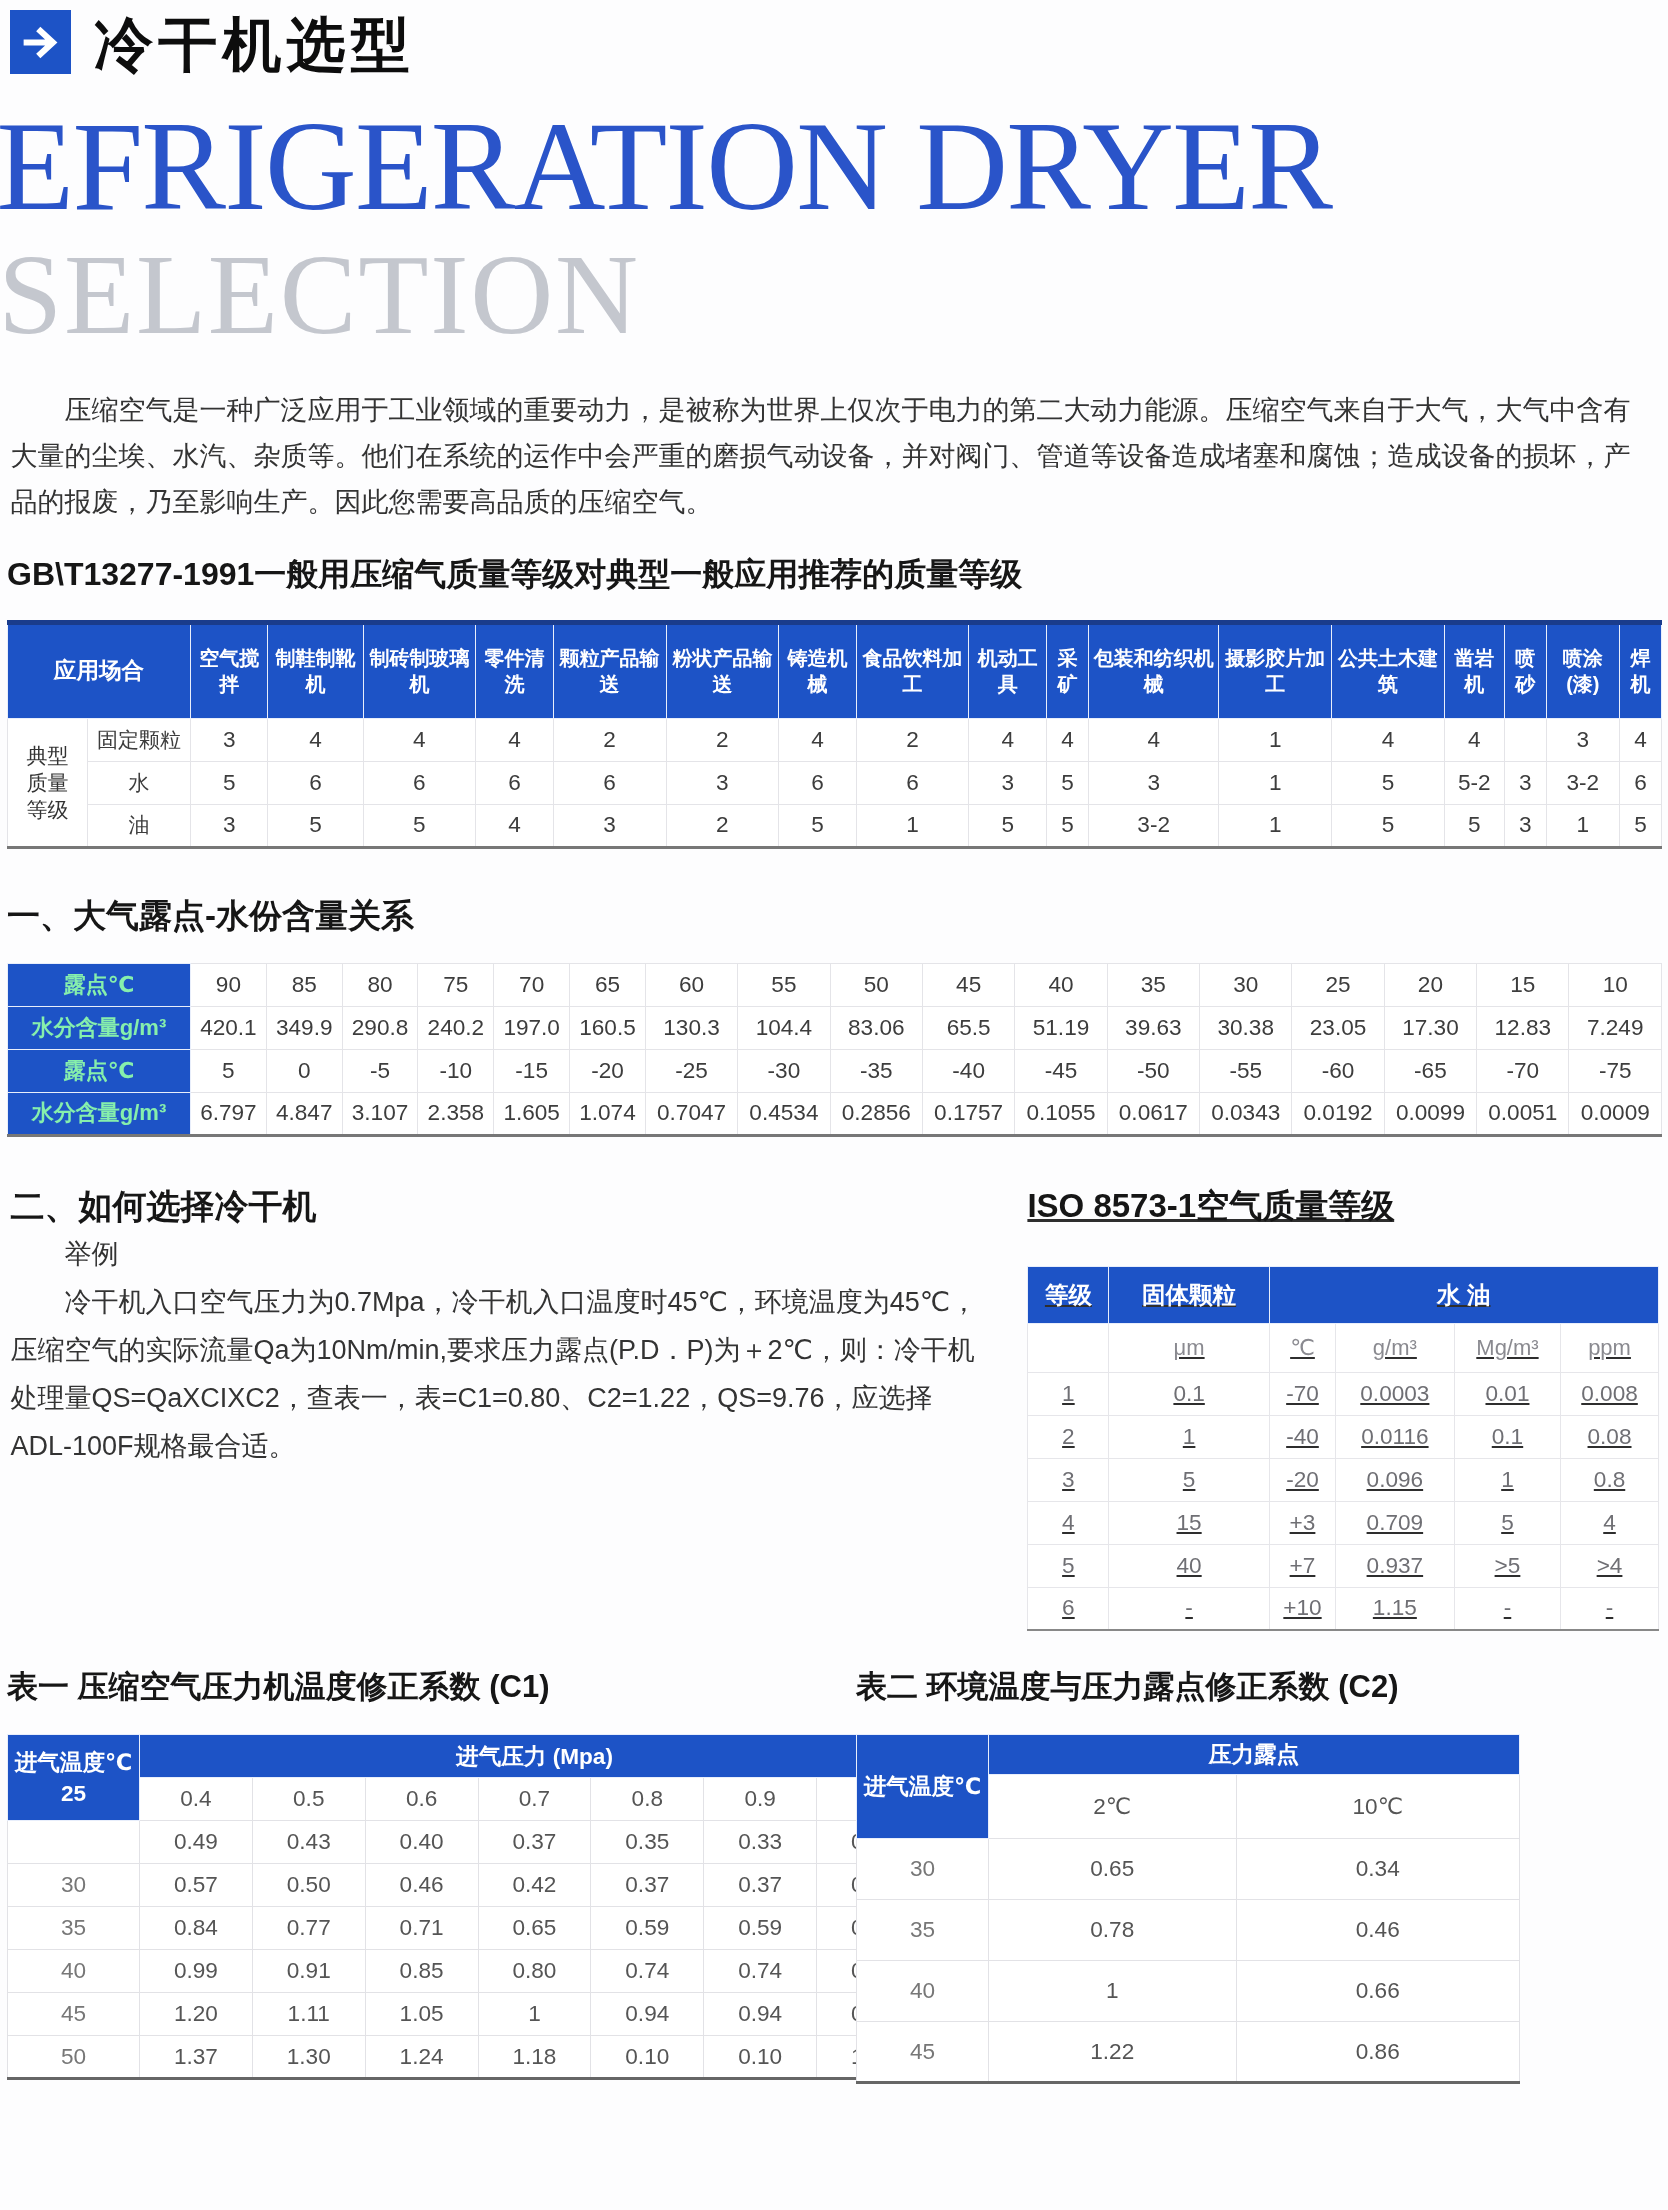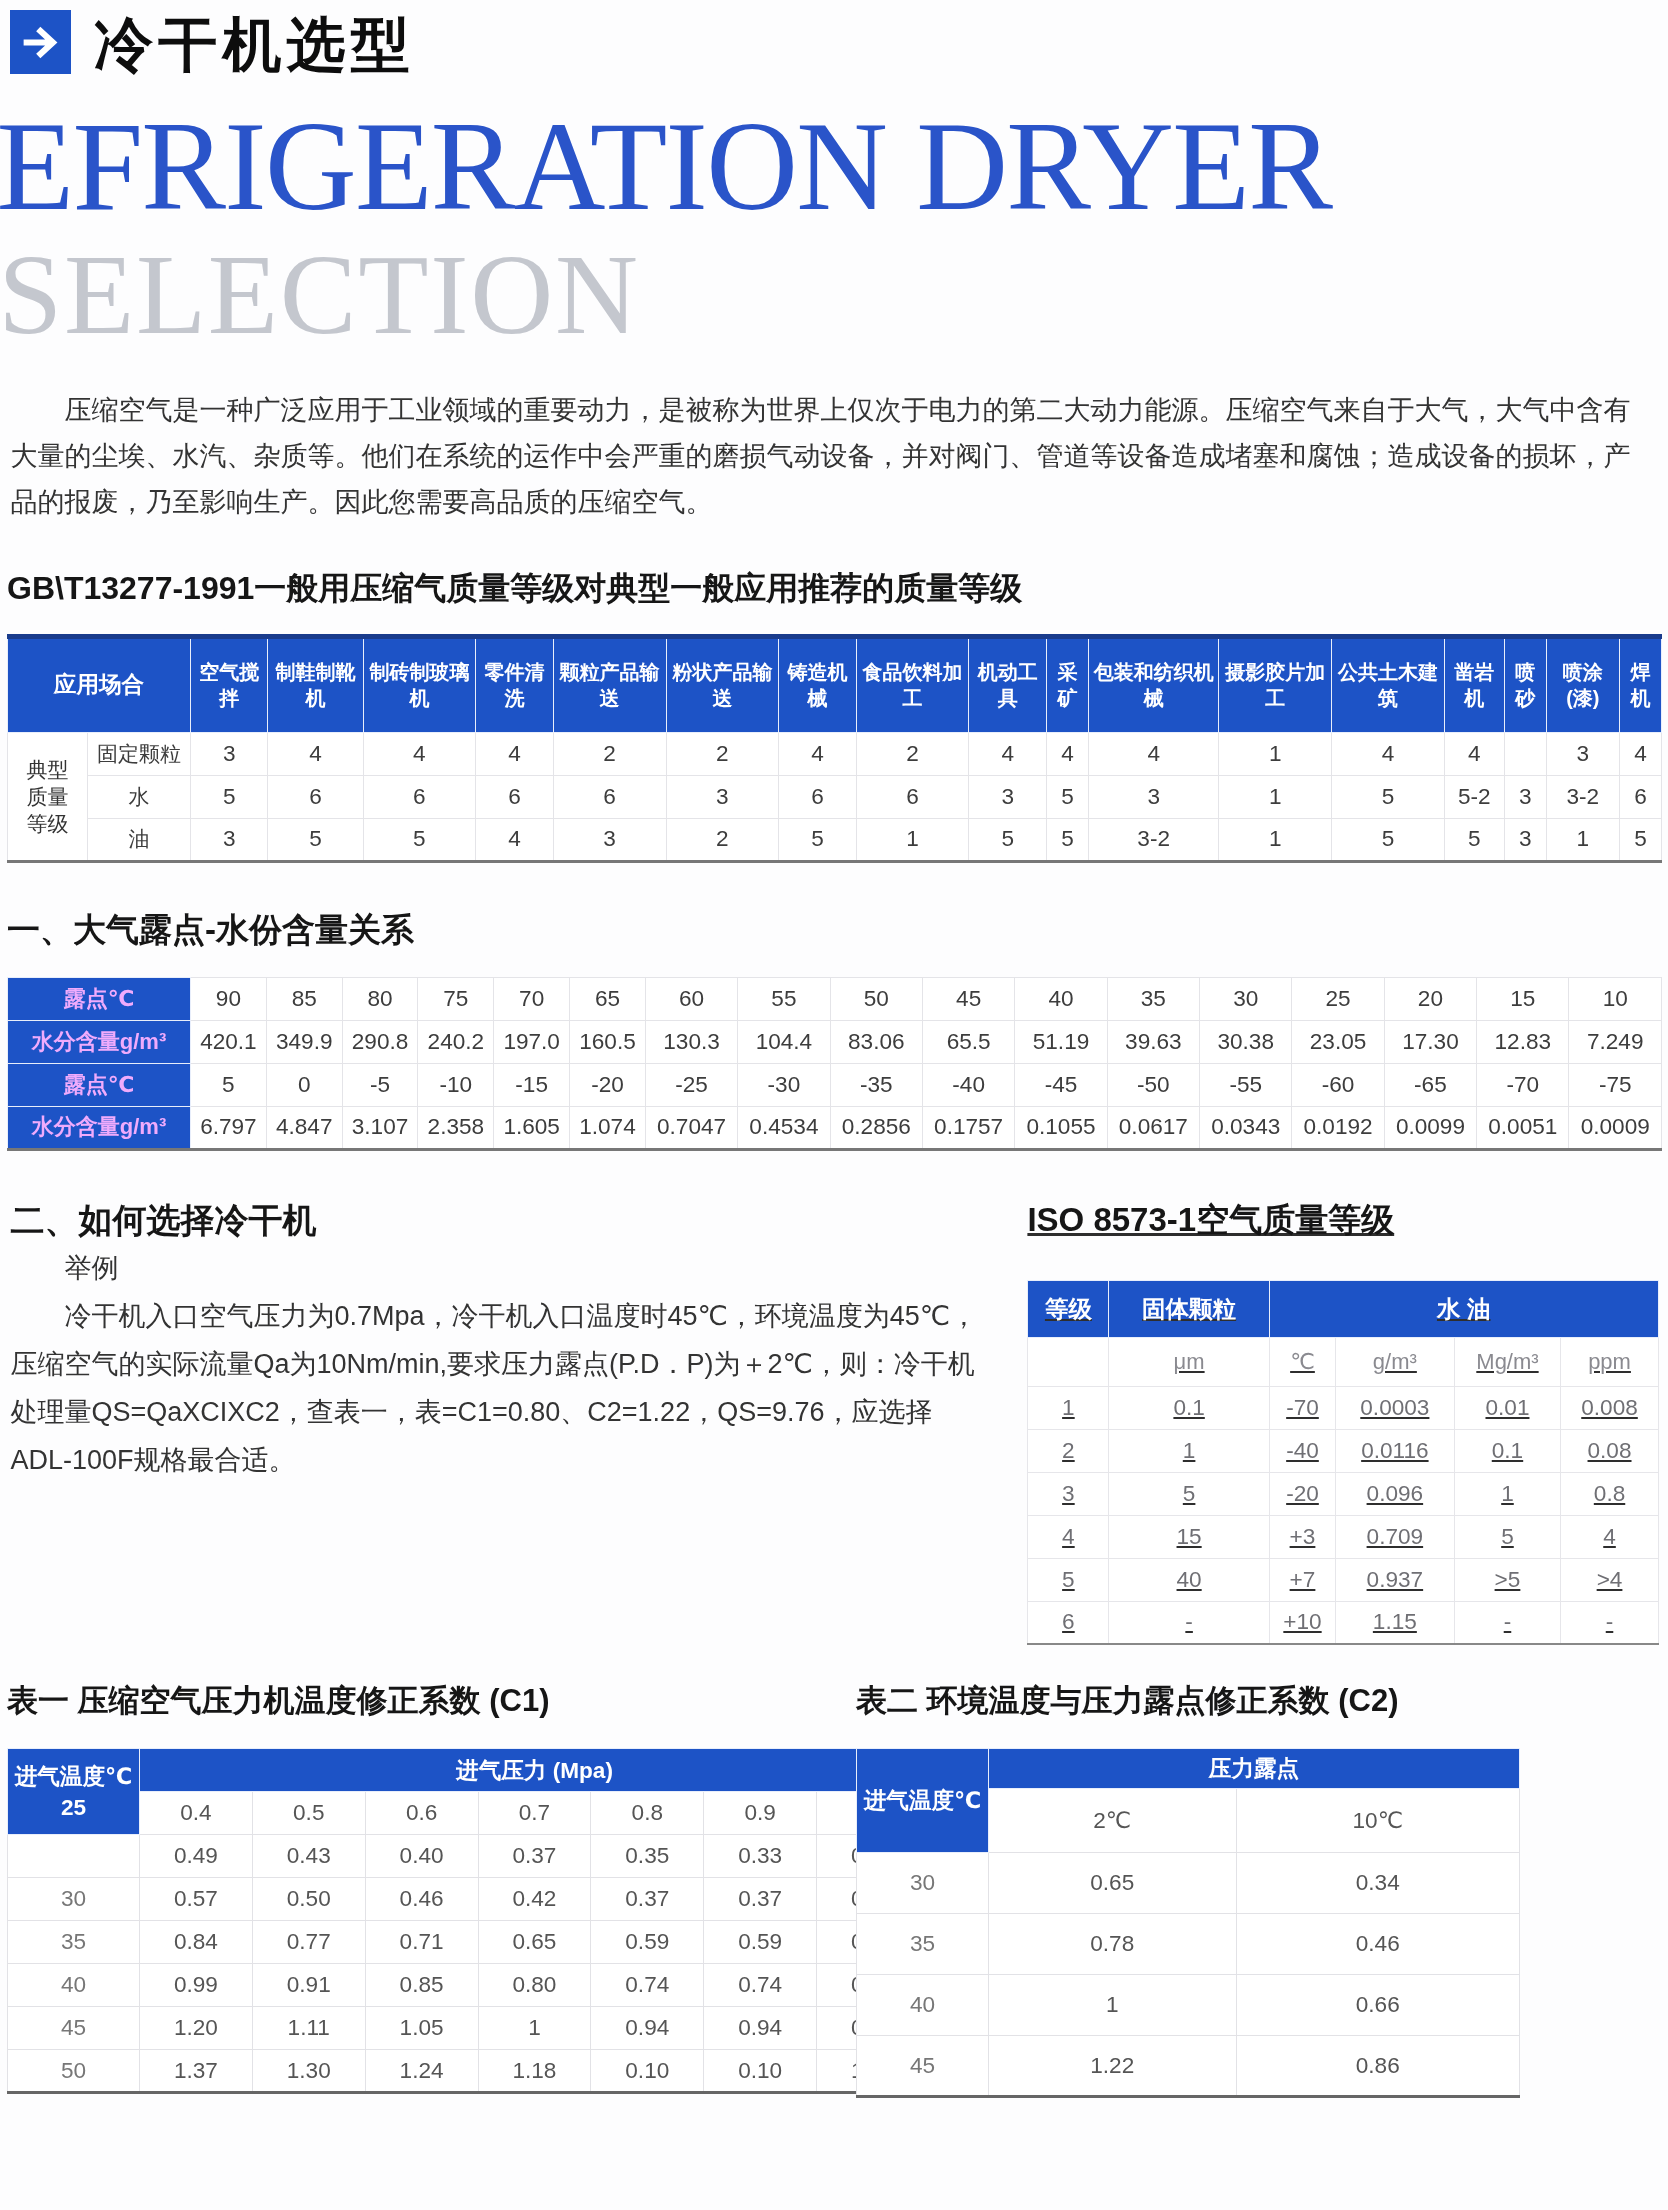--- a/index.html
+++ b/index.html
@@ -13,34 +13,34 @@
   .hicon{ width:61px; height:64px; background:var(--blue); display:flex; align-items:center; justify-content:center; }
   .hicon svg{ width:45px; height:45px; }
   .hzh{ font-size:59px; font-weight:900; color:#0d0d0d; margin-left:22.6px; letter-spacing:5.2px; line-height:70px; }
   .t-en{ font-family:"Liberation Serif","DejaVu Serif",serif; font-size:127px; line-height:1; color:#2a54c9;
          margin:22.6px 0 0 -3.5px; white-space:nowrap; letter-spacing:-1.7px; }
   .t-sel{ font-family:"Liberation Serif","DejaVu Serif",serif; font-size:115px; color:#c4c7ce; margin:7px 0 0 -1.7px;
           line-height:1; letter-spacing:1.7px; }
   .intro{ margin:35px 12px 0 10.4px; font-size:27px; line-height:46px; color:#333; text-indent:2em; }
 
   .sec-title{ font-size:32px; font-weight:bold; color:#161616; }
-  .gb-title{ margin:42px 0 0 7px; }
+  .gb-title{ margin:28px 0 0 7px; }
   table.tbl{ border-collapse:collapse; background:#fff; }
 
   .gb{ margin:22.6px 7px 0 7px; width:1655px; border-top:5.2px solid #1a3c8c; border-bottom:3.5px solid #777; }
   .gb th.blue{ background:var(--blue); color:#fff; font-size:20px; font-weight:bold; border:1.7px solid #e8eefb;
                padding:5.2px 1.7px; height:96px; line-height:26px; }
   .gb th.corner{ font-size:22.6px; width:183px; }
   .gb td{ border:0.9px solid #e4e4e8; font-size:22.6px; color:#3d3d3d; height:43px; text-align:center; }
   .gb td.group{ width:80px; font-size:21px; color:#333; padding:0 14px; line-height:27px; }
   .gb td.rowlabel{ width:103px; font-size:21px; }
 
   .dew-title{ margin:45px 0 0 7px; font-size:33px; }
   .dew{ margin:24px 7px 0 7px; width:1655px; border-top:1.7px solid #bbb; border-bottom:3.5px solid #777; }
-  .dew th.lbl{ background:var(--blue); color:#f0abfc; width:183px; font-size:22px; border:1.7px solid #e8eefb; height:43px; font-weight:bold; }
+  .dew th.lbl{ background:var(--blue); color:#86efac; width:183px; font-size:22px; border:1.7px solid #e8eefb; height:43px; font-weight:bold; }
   .dew td{ border:0.9px solid #e4e4e8; font-size:22.6px; color:#3d3d3d; height:43px; text-align:center; }
 
   .cols{ display:flex; margin:47px 10.4px 0 10.4px; }
   .left{ width:973px; }
   .left h2{ font-size:34px; }
   .left p{ font-size:27px; line-height:48px; color:#333; text-indent:2em; }
   .left p.p1{ margin-top:28px; }
   .right{ flex:1; margin-left:44px;text-decoration:underline; }
   .right h2{ font-size:33px; }
   .iso{ width:100%; margin-top:37px; border-bottom:2.6px solid #888; }

